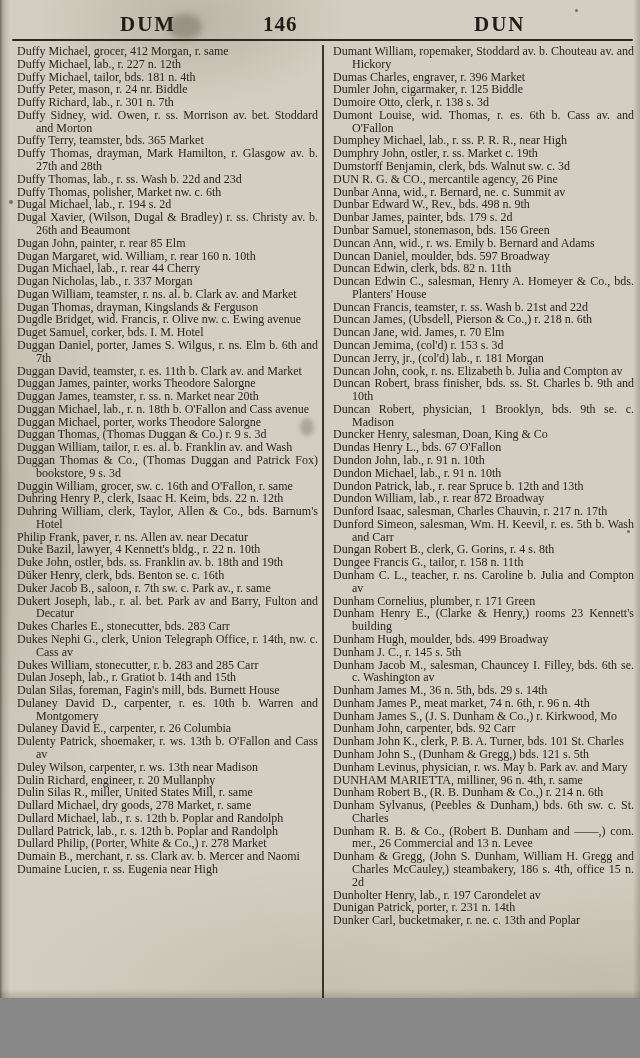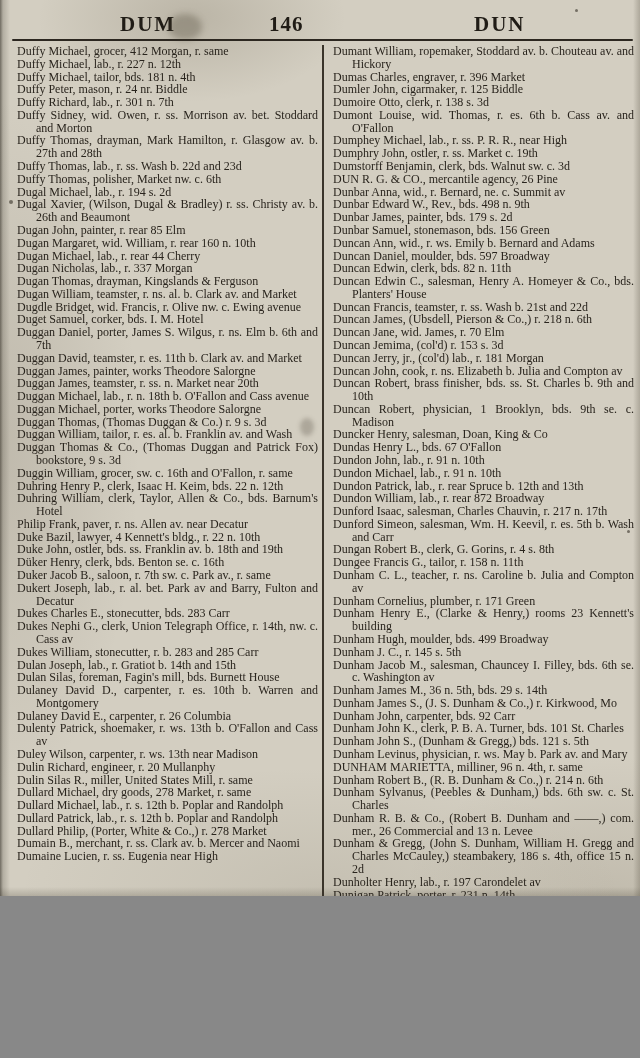--- a/index.html
+++ b/index.html
@@ -1,35 +1,35 @@
 <!DOCTYPE html>
 <html><head>
 <meta charset="utf-8">
 <style>
   html,body { margin:0; padding:0; background:#888; }
   .page {
-    position:relative; width:640px; height:896px; overflow:hidden;
+    position:relative; width:640px; height:998px; overflow:hidden;
     font-family:"Liberation Serif","DejaVu Serif",serif;
     color:#29241d;
     background-color:#d3cec1;
     background-image:
       radial-gradient(ellipse 220px 120px at 30% 2%, rgba(90,80,60,0.20), transparent 70%),
       radial-gradient(ellipse 300px 200px at 96% 100%, rgba(100,90,70,0.16), transparent 70%),
       radial-gradient(ellipse 200px 500px at 0% 50%, rgba(70,60,45,0.14), transparent 70%),
       radial-gradient(ellipse 400px 160px at 50% 99%, rgba(100,92,72,0.12), transparent 75%),
       linear-gradient(90deg, rgba(30,26,18,0.55) 0px, rgba(30,26,18,0.18) 3px, rgba(30,26,18,0.0) 10px),
       linear-gradient(270deg, rgba(60,54,40,0.25) 0px, rgba(60,54,40,0.0) 7px),
       linear-gradient(0deg, rgba(60,54,40,0.22) 0px, rgba(60,54,40,0.0) 9px);
   }
   .header-word {
     position:absolute; top:12px; font-weight:bold; font-size:21px;
     letter-spacing:2px; color:#201c16;
   }
   .hw-left  { left:120px; }
-  .hw-num   { left:269px; letter-spacing:1px; }
+  .hw-num   { left:263px; letter-spacing:1px; }
   .hw-right { left:474px; }
   .header-rule {
     position:absolute; top:39px; left:12px; width:621px; height:2px;
     background:#2c2720; border-radius:1px;
   }
   .col-divider {
     position:absolute; top:45px; left:322px; width:1.5px; height:965px;
     background:#3a342a;
   }
   .col {
@@ -65,31 +65,32 @@
   <div class="header-rule"></div>
   <div class="col-divider"></div>
 
   <div class="col col-left">
       <div class="entry">Duffy Michael, grocer, 412 Morgan, r. same</div>
       <div class="entry">Duffy Michael, lab., r. 227 n. 12th</div>
       <div class="entry">Duffy Michael, tailor, bds. 181 n. 4th</div>
       <div class="entry">Duffy Peter, mason, r. 24 nr. Biddle</div>
       <div class="entry">Duffy Richard, lab., r. 301 n. 7th</div>
       <div class="entry">Duffy Sidney, wid. Owen, r. ss. Morrison av. bet. Stoddard and Morton</div>
+      <div class="entry">Duffy Terry, teamster, bds. 365 Market</div>
       <div class="entry">Duffy Thomas, drayman, Mark Hamilton, r. Glasgow av. b. 27th and 28th</div>
       <div class="entry">Duffy Thomas, lab., r. ss. Wash b. 22d and 23d</div>
       <div class="entry">Duffy Thomas, polisher, Market nw. c. 6th</div>
       <div class="entry">Dugal Michael, lab., r. 194 s. 2d</div>
       <div class="entry">Dugal Xavier, (Wilson, Dugal &amp; Bradley) r. ss. Christy av. b. 26th and Beaumont</div>
       <div class="entry">Dugan John, painter, r. rear 85 Elm</div>
       <div class="entry">Dugan Margaret, wid. William, r. rear 160 n. 10th</div>
       <div class="entry">Dugan Michael, lab., r. rear 44 Cherry</div>
       <div class="entry">Dugan Nicholas, lab., r. 337 Morgan</div>
+      <div class="entry">Dugan William, teamster, r. ns. al. b. Clark av. and Market</div>
       <div class="entry">Dugan Thomas, drayman, Kingslands &amp; Ferguson</div>
-      <div class="entry">Dugan William, teamster, r. ns. al. b. Clark av. and Market</div>
       <div class="entry">Dugdle Bridget, wid. Francis, r. Olive nw. c. Ewing avenue</div>
       <div class="entry">Duget Samuel, corker, bds. I. M. Hotel</div>
       <div class="entry">Duggan Daniel, porter, James S. Wilgus, r. ns. Elm b. 6th and 7th</div>
       <div class="entry">Duggan David, teamster, r. es. 11th b. Clark av. and Market</div>
       <div class="entry">Duggan James, painter, works Theodore Salorgne</div>
       <div class="entry">Duggan James, teamster, r. ss. n. Market near 20th</div>
       <div class="entry">Duggan Michael, lab., r. n. 18th b. O'Fallon and Cass avenue</div>
       <div class="entry">Duggan Michael, porter, works Theodore Salorgne</div>
       <div class="entry">Duggan Thomas, (Thomas Duggan &amp; Co.) r. 9 s. 3d</div>
       <div class="entry">Duggan William, tailor, r. es. al. b. Franklin av. and Wash</div>
@@ -158,20 +159,21 @@
       <div class="entry">Dunford Simeon, salesman, Wm. H. Keevil, r. es. 5th b. Wash and Carr</div>
       <div class="entry">Dungan Robert B., clerk, G. Gorins, r. 4 s. 8th</div>
       <div class="entry">Dungee Francis G., tailor, r. 158 n. 11th</div>
       <div class="entry">Dunham C. L., teacher, r. ns. Caroline b. Julia and Compton av</div>
       <div class="entry">Dunham Cornelius, plumber, r. 171 Green</div>
       <div class="entry">Dunham Henry E., (Clarke &amp; Henry,) rooms 23 Kennett's building</div>
       <div class="entry">Dunham Hugh, moulder, bds. 499 Broadway</div>
       <div class="entry">Dunham J. C., r. 145 s. 5th</div>
       <div class="entry">Dunham Jacob M., salesman, Chauncey I. Filley, bds. 6th se. c. Washington av</div>
       <div class="entry">Dunham James M., 36 n. 5th, bds. 29 s. 14th</div>
+      <div class="entry">Dunham James P., meat market, 74 n. 6th, r. 96 n. 4th</div>
       <div class="entry">Dunham James S., (J. S. Dunham &amp; Co.,) r. Kirkwood, Mo</div>
       <div class="entry">Dunham John, carpenter, bds. 92 Carr</div>
       <div class="entry">Dunham John K., clerk, P. B. A. Turner, bds. 101 St. Charles</div>
       <div class="entry">Dunham John S., (Dunham &amp; Gregg,) bds. 121 s. 5th</div>
       <div class="entry">Dunham Levinus, physician, r. ws. May b. Park av. and Mary</div>
       <div class="entry">DUNHAM MARIETTA, milliner, 96 n. 4th, r. same</div>
       <div class="entry">Dunham Robert B., (R. B. Dunham &amp; Co.,) r. 214 n. 6th</div>
       <div class="entry">Dunham Sylvanus, (Peebles &amp; Dunham,) bds. 6th sw. c. St. Charles</div>
       <div class="entry">Dunham R. B. &amp; Co., (Robert B. Dunham and ——,) com. mer., 26 Commercial and 13 n. Levee</div>
       <div class="entry">Dunham &amp; Gregg, (John S. Dunham, William H. Gregg and Charles McCauley,) steambakery, 186 s. 4th, office 15 n. 2d</div>

